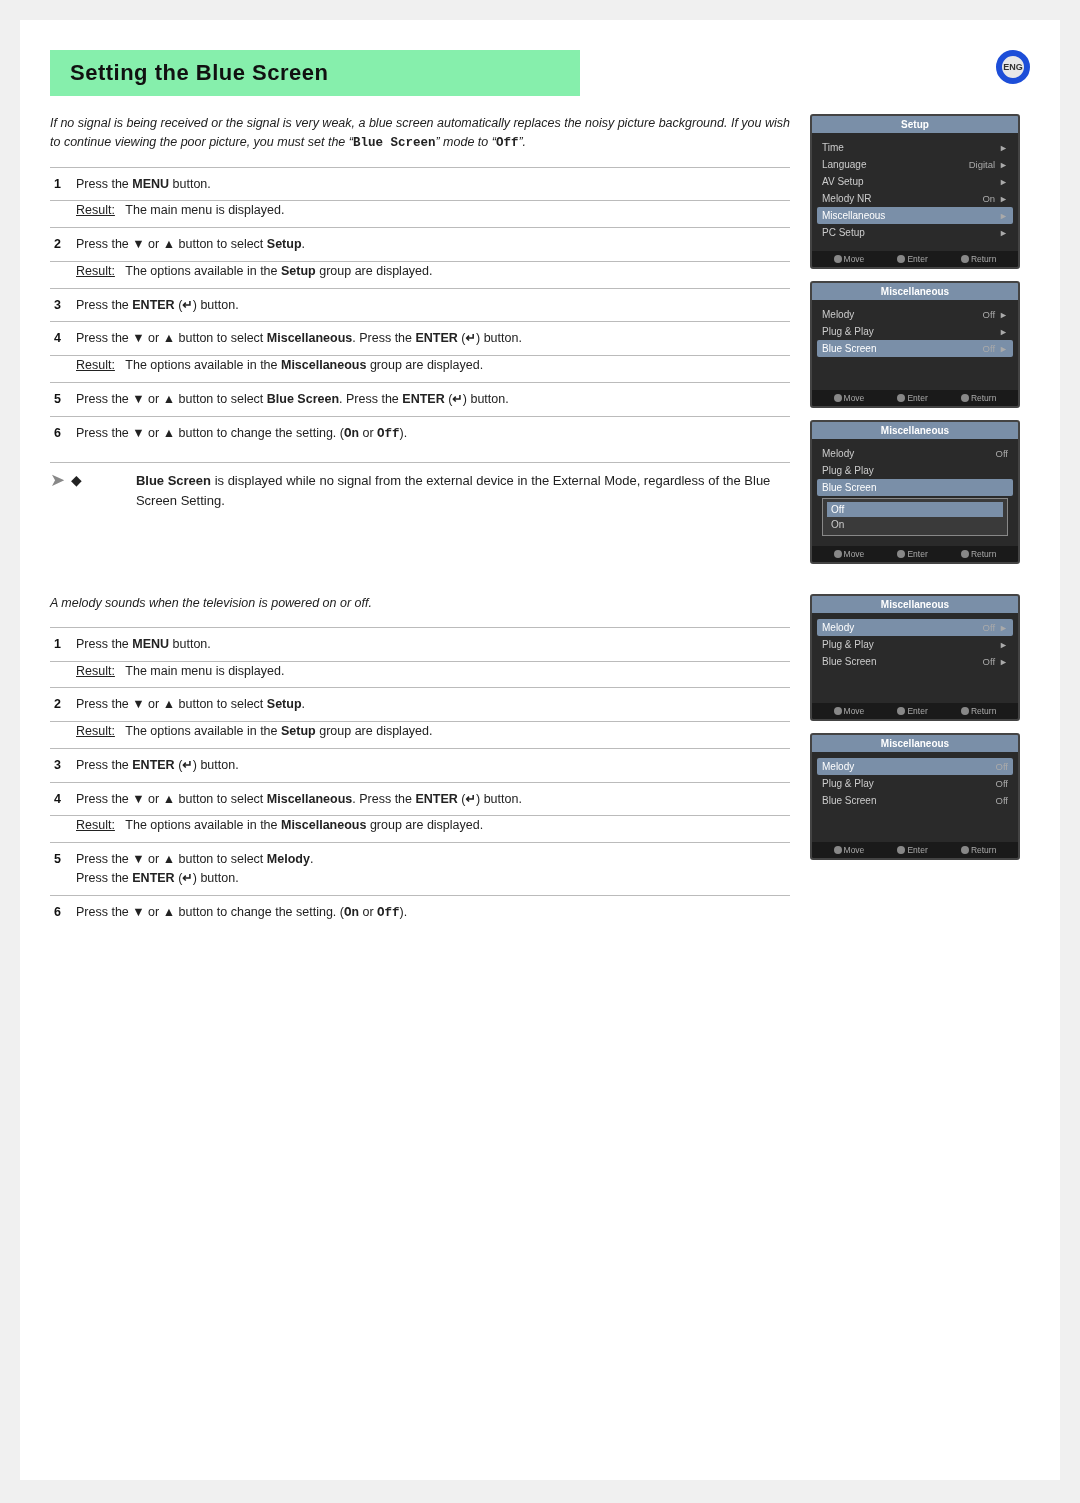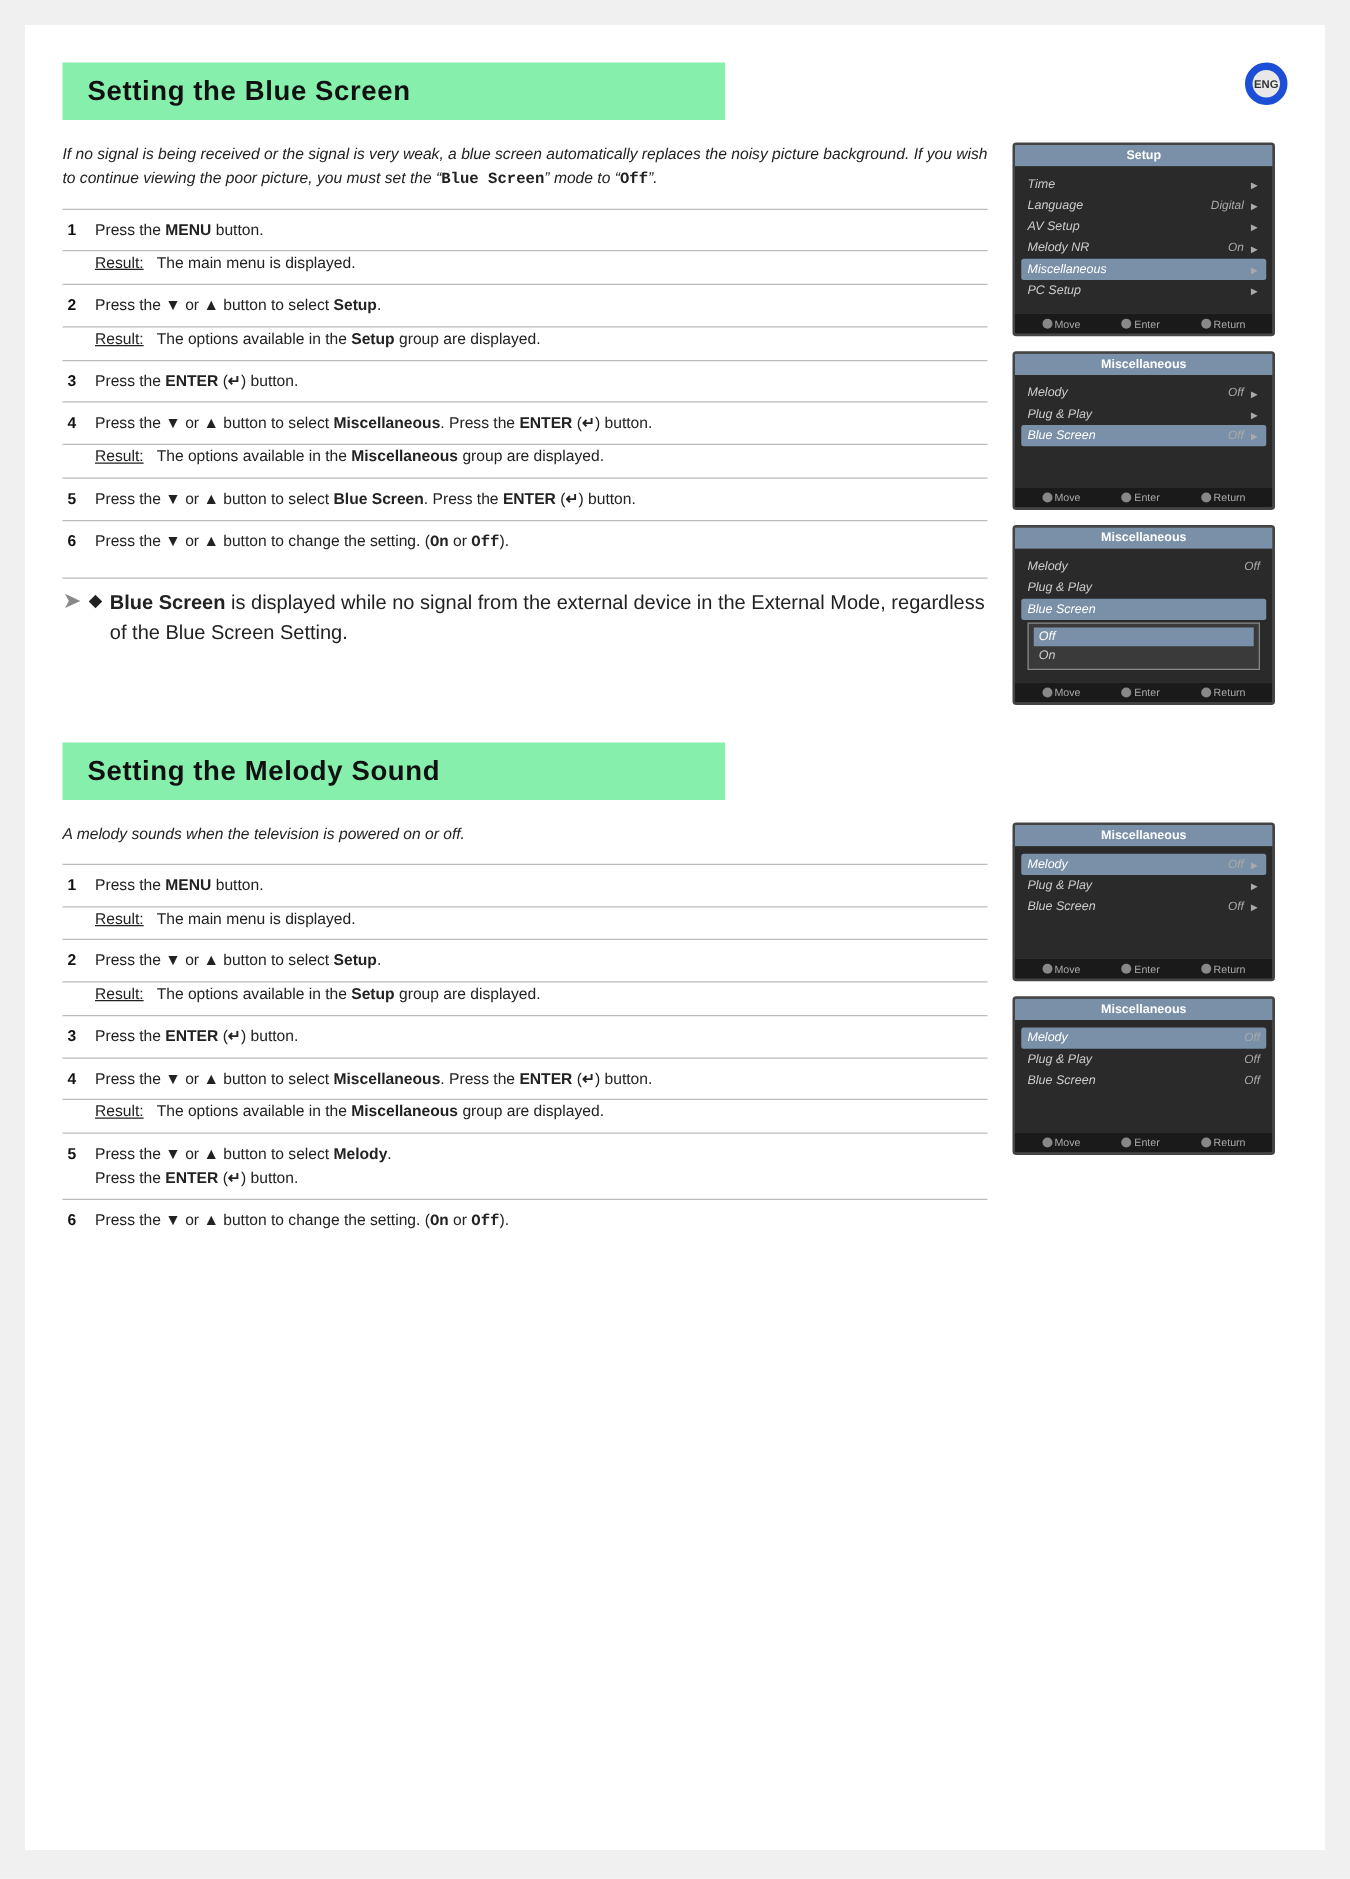--- a/index.html
+++ b/index.html
@@ -109,22 +109,23 @@
       color: #888;
       flex-shrink: 0;
       margin-top: -2px;
     }
     .note-bullet {
       font-size: 14px;
       flex-shrink: 0;
       margin-top: 1px;
     }
     .note-text {
-      font-size: 16px;
+      font-size: 13px;
       line-height: 1.5;
+      margin-left: 48px;
     }
     
     .tv-panel {
       width: 210px;
       background: #555;
       border: 2px solid #444;
       border-radius: 3px;
       padding: 0;
       overflow: hidden;
       position: relative;
@@ -134,21 +135,20 @@
       color: #fff;
       font-size: 10px;
       text-align: center;
       padding: 3px 0;
       font-weight: bold;
     }
     .tv-panel-body {
       background: #2a2a2a;
       padding: 6px 10px 10px 10px;
       min-height: 90px;
-      font-style: italic;
     }
     .tv-menu-item {
       display: flex;
       justify-content: space-between;
       align-items: center;
       padding: 3px 0;
       color: #ccc;
       font-size: 10px;
       border-bottom: none;
     }
@@ -432,23 +432,20 @@
               <span>Return</span>
             </div>
           </div>
         </div>
 
       </div>
     </div>
   </div>
 
   <div>
-    <div class="section-title">
-      <h2>Setting the Melody Sound</h2>
-    </div>
 
     <div class="content-area">
 
       <div class="left-col">
         <p class="intro-text">A melody sounds when the television is powered on or off.</p>
 
         <table class="steps-table">
 
           <tbody>
               <tr>

